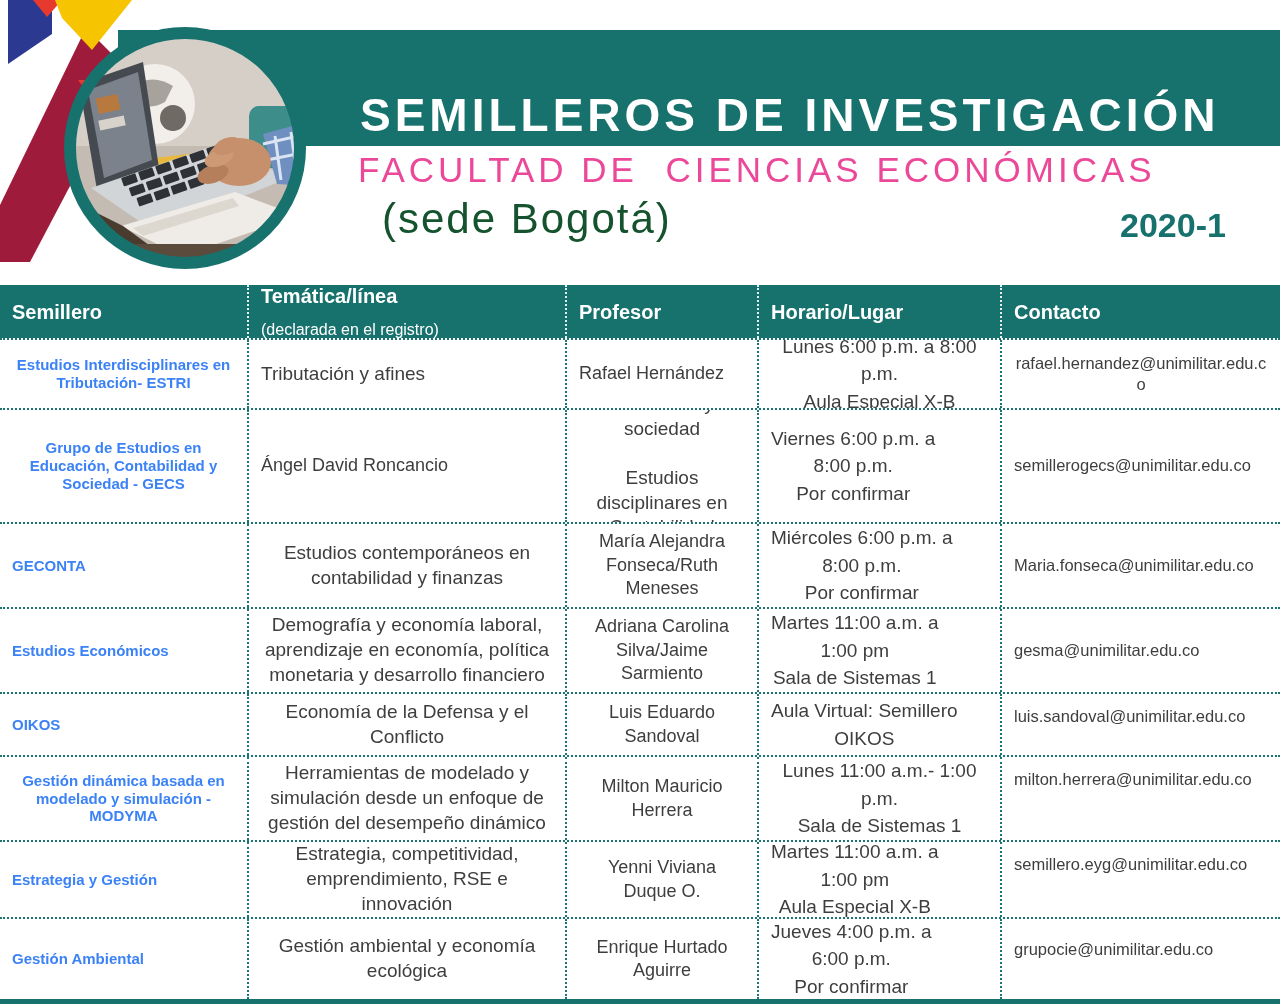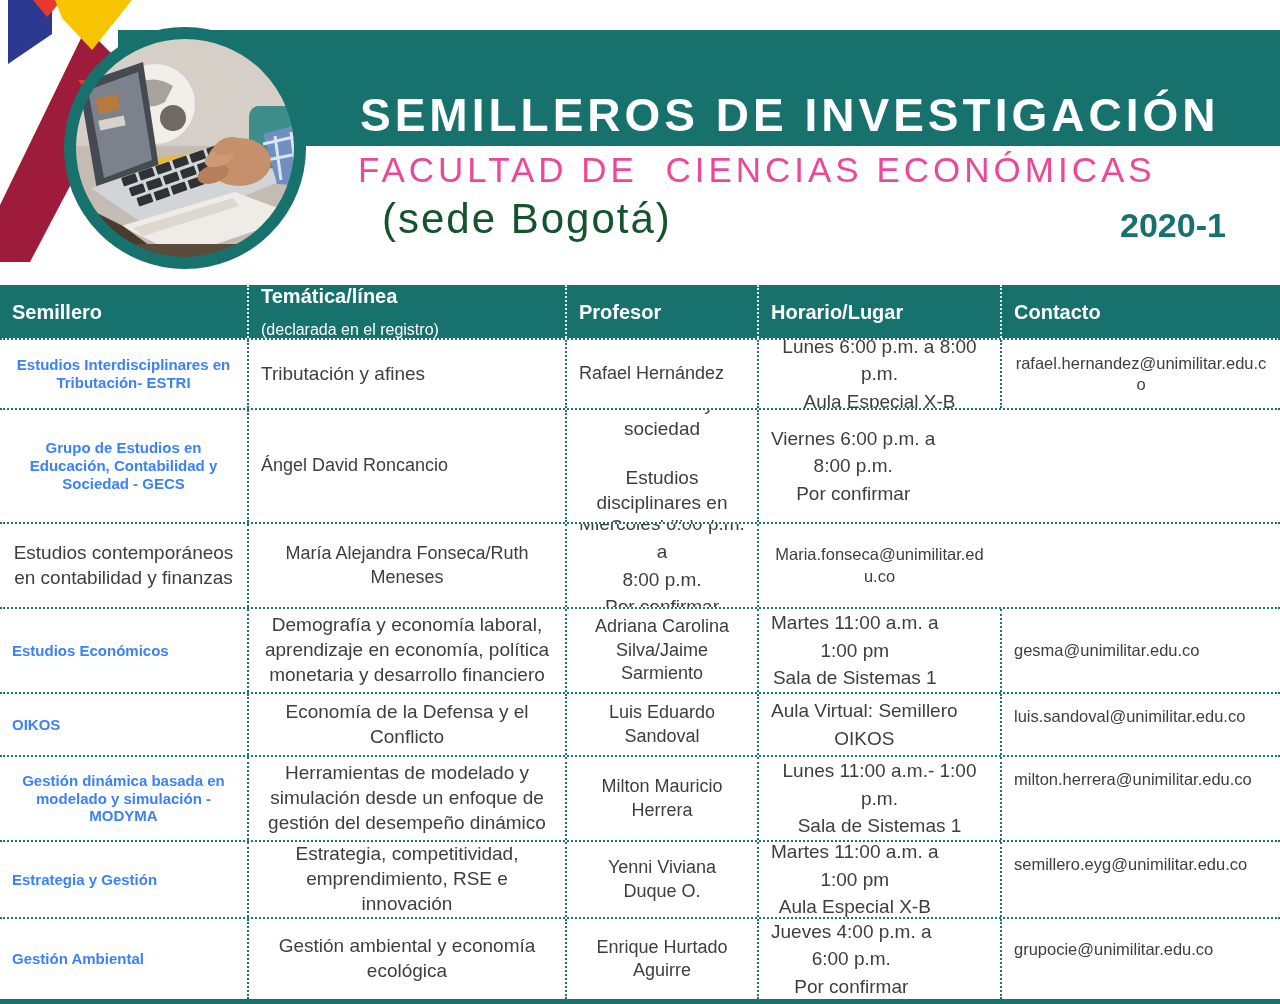--- a/index.html
+++ b/index.html
@@ -152,23 +152,25 @@
 
     <div class="trow body" style="height:114px">
       <div class="cell c-sem">Grupo de Estudios en Educación, Contabilidad y Sociedad - GECS</div>
       <div class="cell c-prof">Ángel David Roncancio</div>
       <div class="cell c-tem">Educación y sociedad
 
 Estudios disciplinares en Contabilidad</div>
       <div class="cell c-hor">Viernes 6:00 p.m. a
 8:00 p.m.
 Por confirmar</div>
+      <div class="cell c-con">semillerogecs@unimilitar.edu.co</div>
     </div>
 
     <div class="trow body" style="height:85px">
+      <div class="cell c-sem">GECONTA</div>
       <div class="cell c-tem">Estudios contemporáneos en contabilidad y finanzas</div>
       <div class="cell c-prof">María Alejandra Fonseca/Ruth Meneses</div>
       <div class="cell c-hor">Miércoles 6:00 p.m. a
 8:00 p.m.
 Por confirmar</div>
       <div class="cell c-con">Maria.fonseca@unimilitar.edu.co</div>
     </div>
 
     <div class="trow body" style="height:85px">
       <div class="cell c-sem">Estudios Económicos</div>

